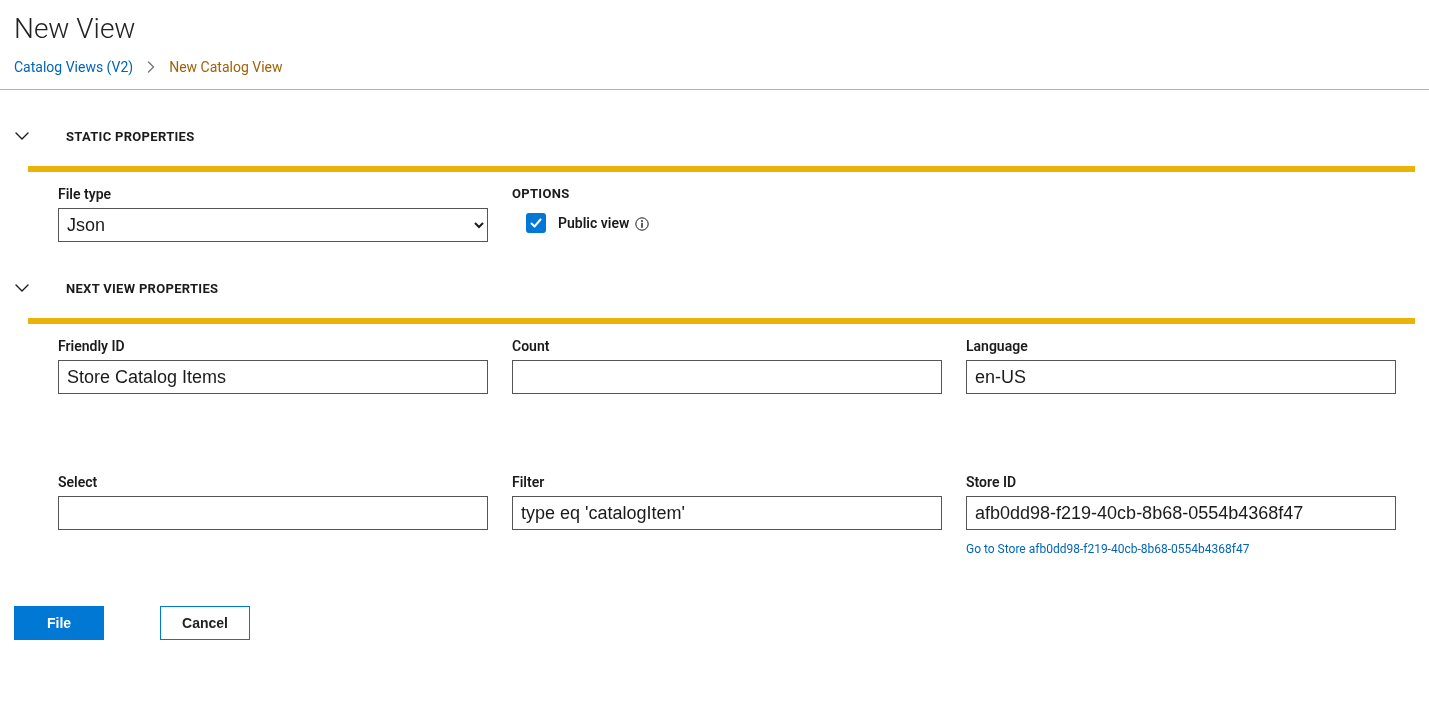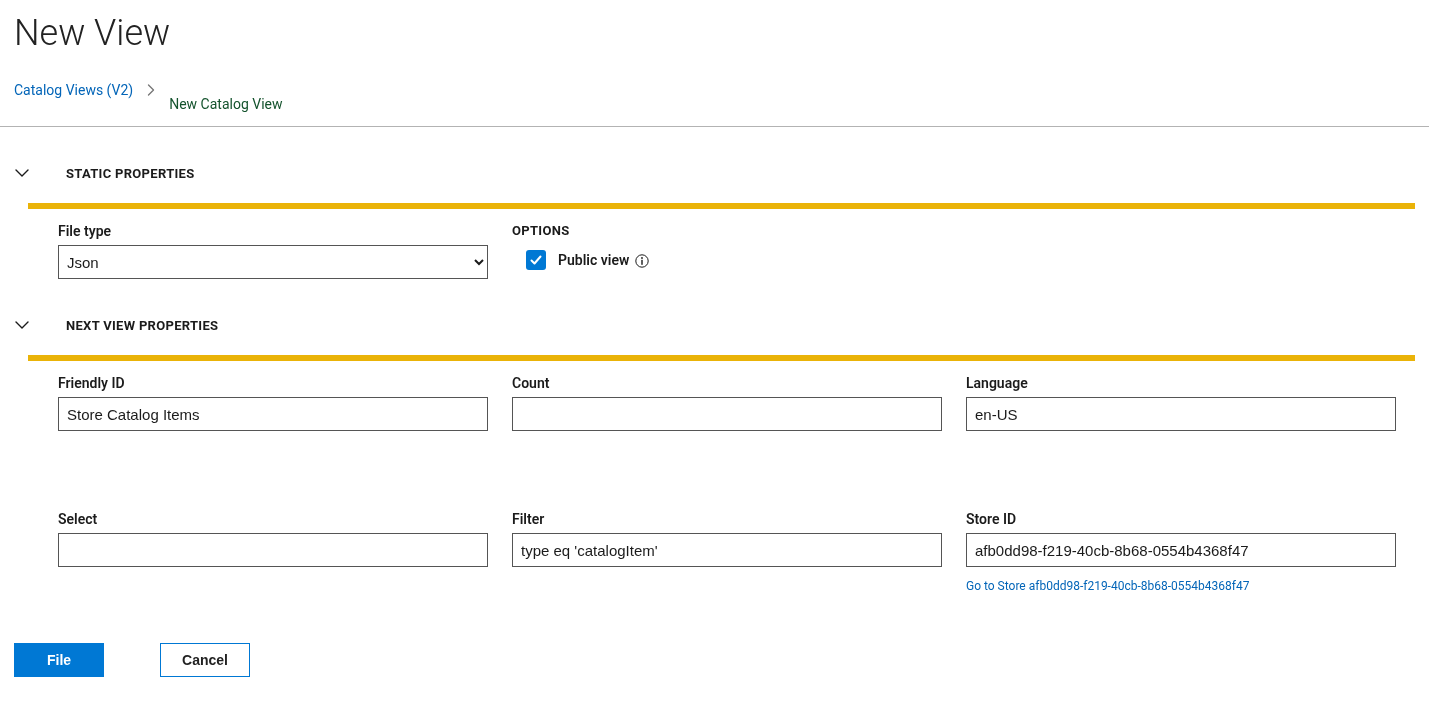--- a/index.html
+++ b/index.html
@@ -13,21 +13,21 @@
       color: #1b1b1b;
       background: #fff;
       font-size: 14px;
     }
 
     .page-header {
       padding: 12px 14px 0 14px;
     }
 
     .page-title {
-      font-size: 36px;
+      font-size: 28px;
       font-weight: 300;
       color: #222;
       margin-bottom: 14px;
     }
 
     .breadcrumb {
       display: flex;
       align-items: center;
       gap: 14px;
       font-size: 14px;
@@ -38,22 +38,21 @@
       color: #0365b8;
       cursor: pointer;
       text-decoration: none;
     }
 
     .breadcrumb-sep svg {
       display: block;
     }
 
     .breadcrumb-current {
-      color: #14532d;
-      margin-top: 28px;
+      color: #a16207;
     }
 
     .hr-full {
       border: none;
       border-top: 1px solid #b3b3b3;
       width: 100%;
     }
 
     .content {
       padding: 0 14px;
@@ -109,21 +108,21 @@
       font-weight: 600;
       color: #1b1b1b;
     }
 
     .field select,
     .field input[type="text"] {
       width: 100%;
       height: 34px;
       border: 1px solid #555555;
       padding: 0 8px;
-      font-size: 15px;
+      font-size: 18px;
       color: #1b1b1b;
       background: #fff;
       outline: none;
     }
 
     .field select {
       padding: 0 4px;
     }
 
     .options-block {

